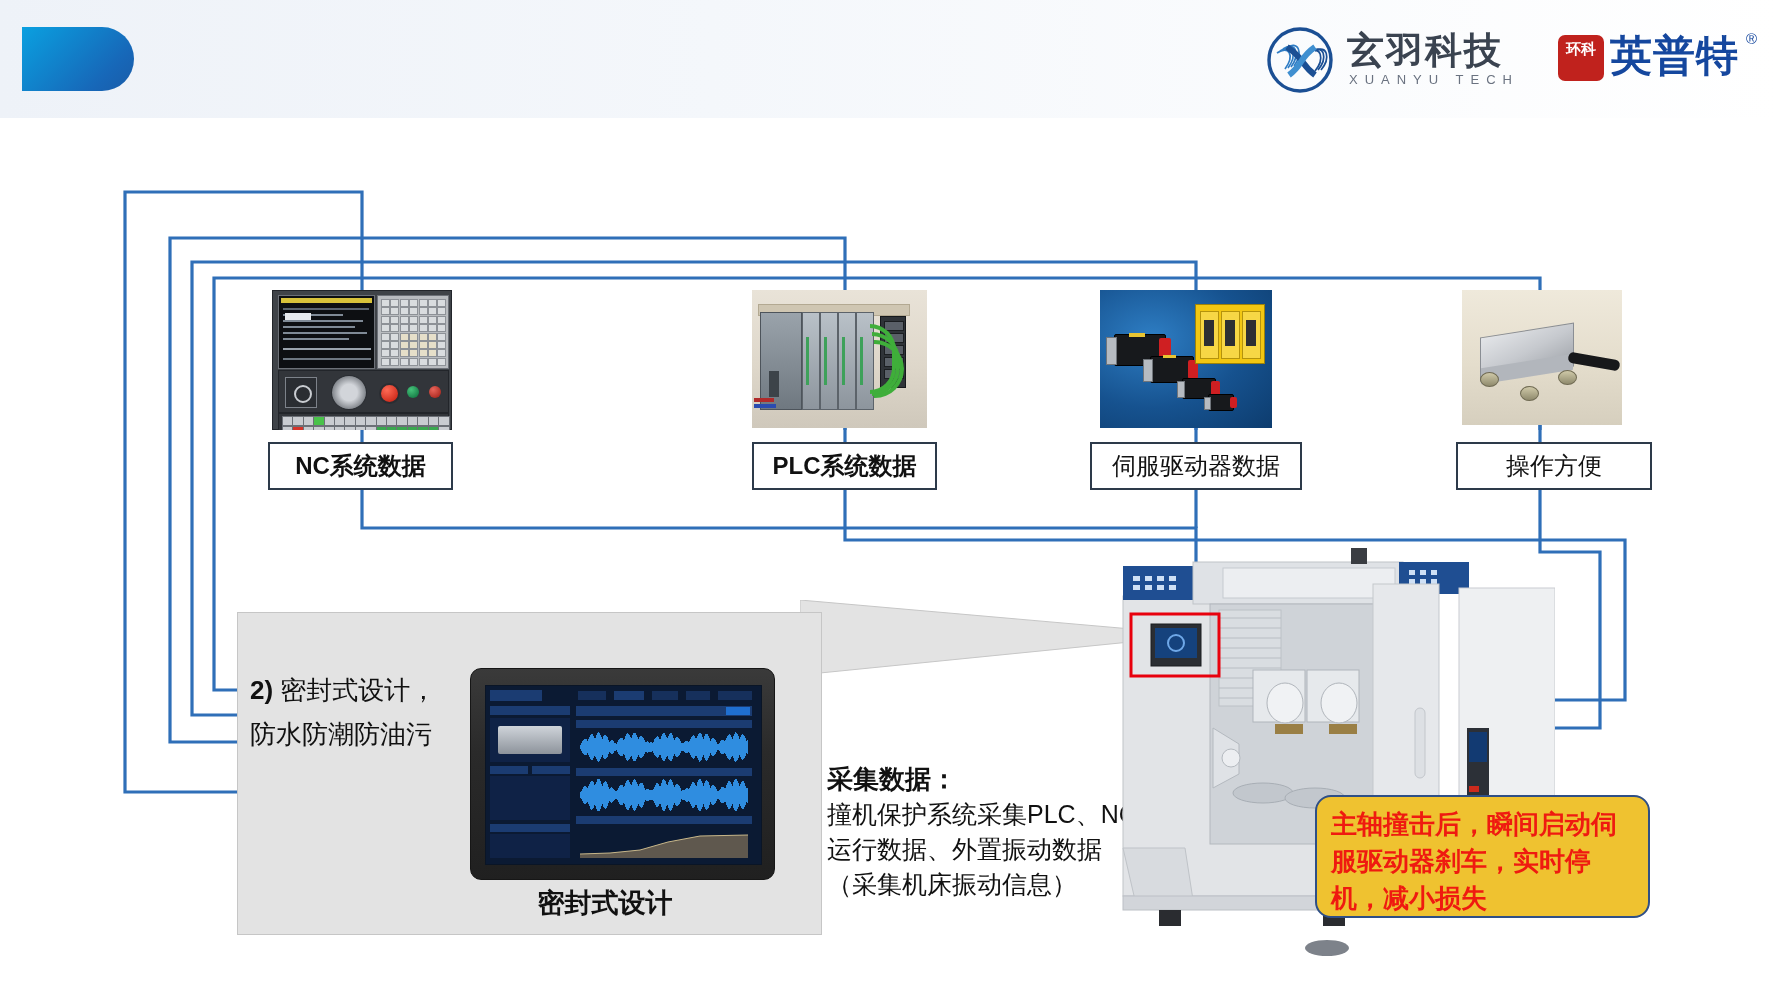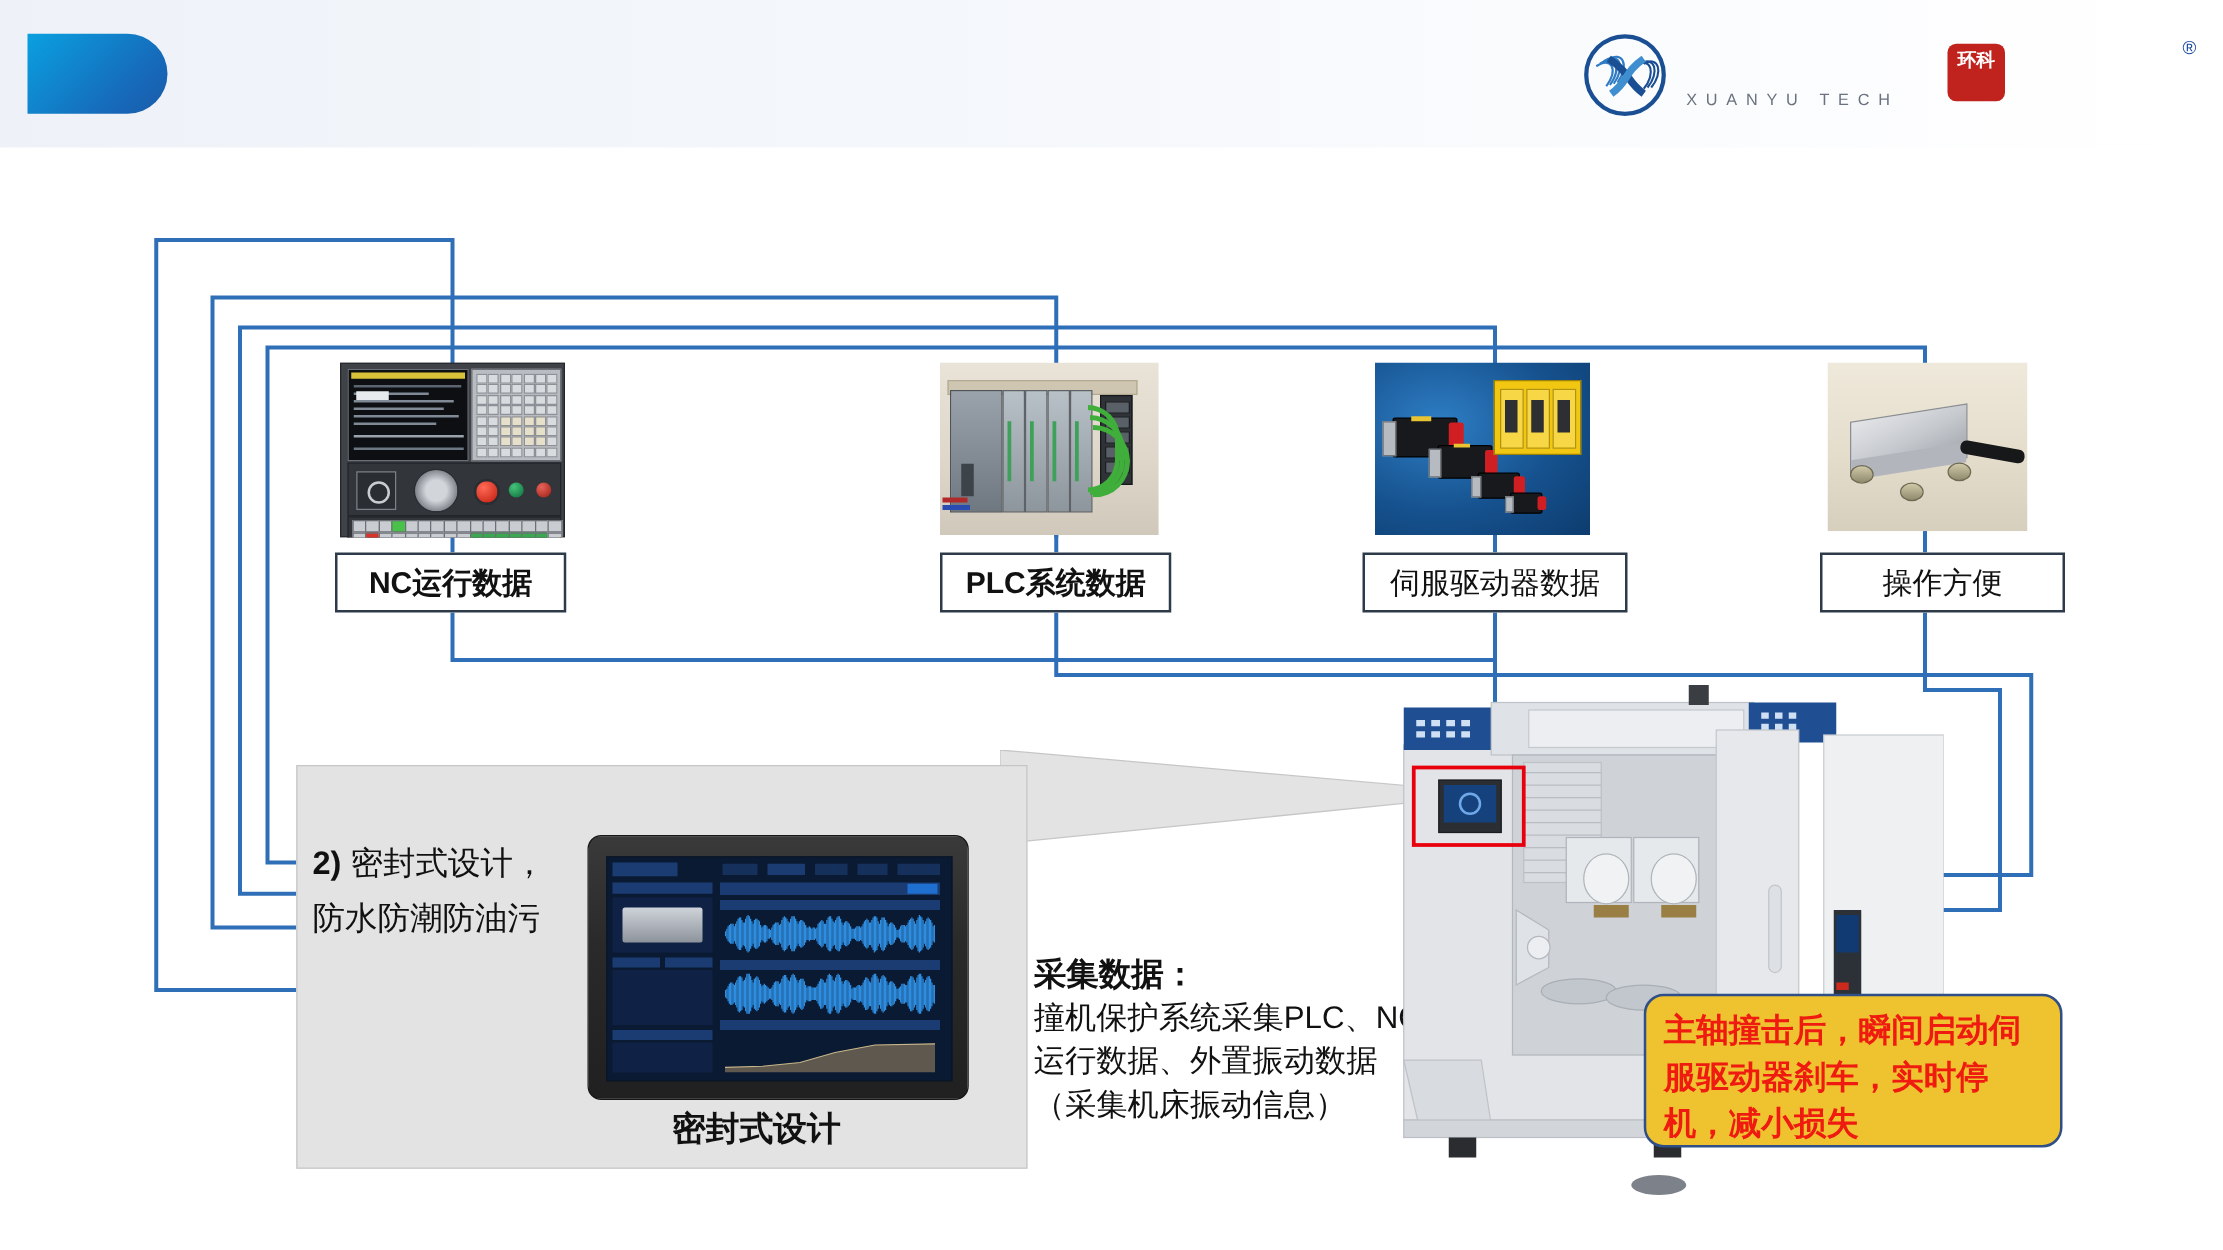--- a/index.html
+++ b/index.html
@@ -188,25 +188,27 @@
         </g>
         <g stroke="#1b4f94" stroke-width="1.7" fill="none">
           <path d="M44 27 C56 20 60 34 50 46"></path>
             <path d="M47 26 C59 19 63 33 53 45"></path>
           <path d="M50 26 C62 19 66 33 56 45"></path>
         </g>
         <path d="M22 22 C40 34 36 40 50 50" stroke="#1b4f94" stroke-width="6" fill="none"></path>
         <path d="M50 22 C34 33 38 40 24 50" stroke="#3f8fd0" stroke-width="6" fill="none"></path>
       </svg>
     </span>
+    <span class="lname">玄羽科技</span>
     <span class="lsub">XUANYU TECH</span>
   </div>
 
   <div class="logo2">
     <span class="seal">环科</span>
+    <span class="l2name">英普特</span>
     <span class="reg">®</span>
   </div>
 </div>
 
 <svg class="wires">
   <g fill="none" stroke="#2f6fb8" stroke-width="3.2">
 
     <path d="M362 430 L362 192 L125 192 L125 792 L237 792"></path>
 
     <path d="M845 430 L845 238 L170 238 L170 742 L237 742"></path>
@@ -397,21 +399,21 @@
 <div class="dev dev-vib">
   <div class="vib-body">
     <div class="vib-box"></div>
     <div class="vib-foot" style="left:18px;top:82px;"></div>
     <div class="vib-foot" style="left:58px;top:96px;"></div>
     <div class="vib-foot" style="left:96px;top:80px;"></div>
     <div class="vib-cab"></div>
   </div>
 </div>
 
-<div class="lbl lbl-nc b">NC运行数据</div>
+<div class="lbl lbl-nc b">NC系统数据</div>
 <div class="lbl lbl-plc b">PLC系统数据</div>
 <div class="lbl lbl-srv">伺服驱动器数据</div>
 <div class="lbl lbl-vib">操作方便</div>
 
 <svg class="wedge" viewBox="0 0 420 160">
   <polygon points="0,0 400,35 0,75" fill="#e3e3e3" stroke="#c6c6c6" stroke-width="1"></polygon>
 </svg>
 
 <div class="hwcard"></div>
 

